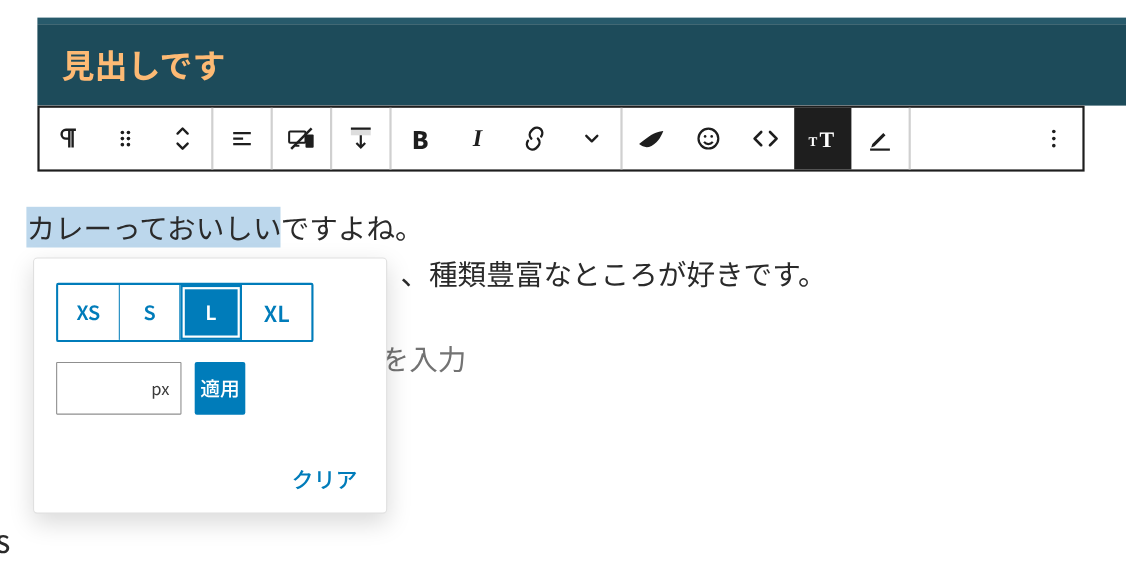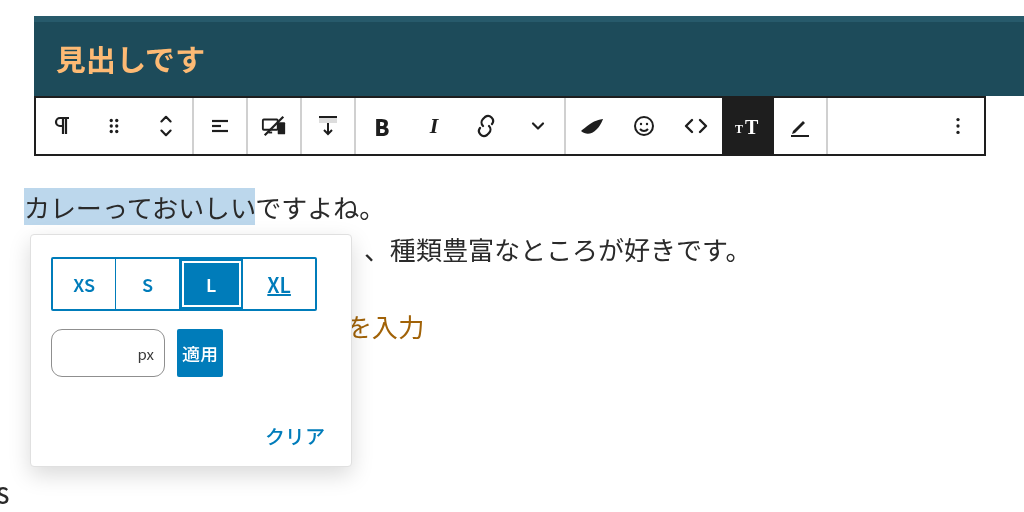--- a/index.html
+++ b/index.html
@@ -76,21 +76,21 @@
     margin: 30px 0 0 24px;
     font-size: 26px;
     line-height: 1.6;
     color: #2a2a2a;
   }
   .content .p { position: relative; }
   .content .hl {
     background: var(--hl);
   }
   .content .placeholder {
-    color: #a16207;
+    color: #737373;
     position: relative;
     z-index: 0;
   }
 
   
   .popover {
     position: absolute;
     left: 30px;
     top: 234px;
     width: 322px;
@@ -99,53 +99,53 @@
     border-radius: 4px;
     box-shadow: 0 8px 22px rgba(0,0,0,0.15);
     padding: 22px 20px 16px 20px;
     z-index: 5;
   }
   .size-row {
     display: flex;
     border: 2px solid var(--blue);
     border-radius: 2px;
     overflow: hidden;
-    width: 266px;
+    width: 234px;
   }
   .size-btn {
     flex: 1;
     height: 50px;
     display: flex;
     align-items: center;
     justify-content: center;
     font-weight: 600;
     font-size: 18px;
     color: var(--blue);
     background: #fff;
     border-right: 1px solid var(--blue);
   }
-  .size-btn:last-child { border-right: none; text-decoration: underline; }
+  .size-btn:last-child { border-right: none; }
   .size-btn.wide { flex: 1.15; font-size: 20px; }
   .size-btn.selected {
     background: var(--blue);
     color: #fff;
     outline: 2px solid #fff;
     outline-offset: -4px;
   }
   .apply-row {
     display: flex;
     gap: 12px;
     margin-top: 18px;
     align-items: stretch;
   }
   .px-input {
     width: 114px;
     height: 48px;
     border: 1.5px solid #8f8f8f;
-    border-radius: 11px;
+    border-radius: 1px;
     display: flex;
     align-items: center;
     justify-content: flex-end;
     padding-right: 10px;
     font-size: 15px;
     color: #3a3a3a;
     background: #fff;
   }
   .apply-btn {
     height: 48px;

